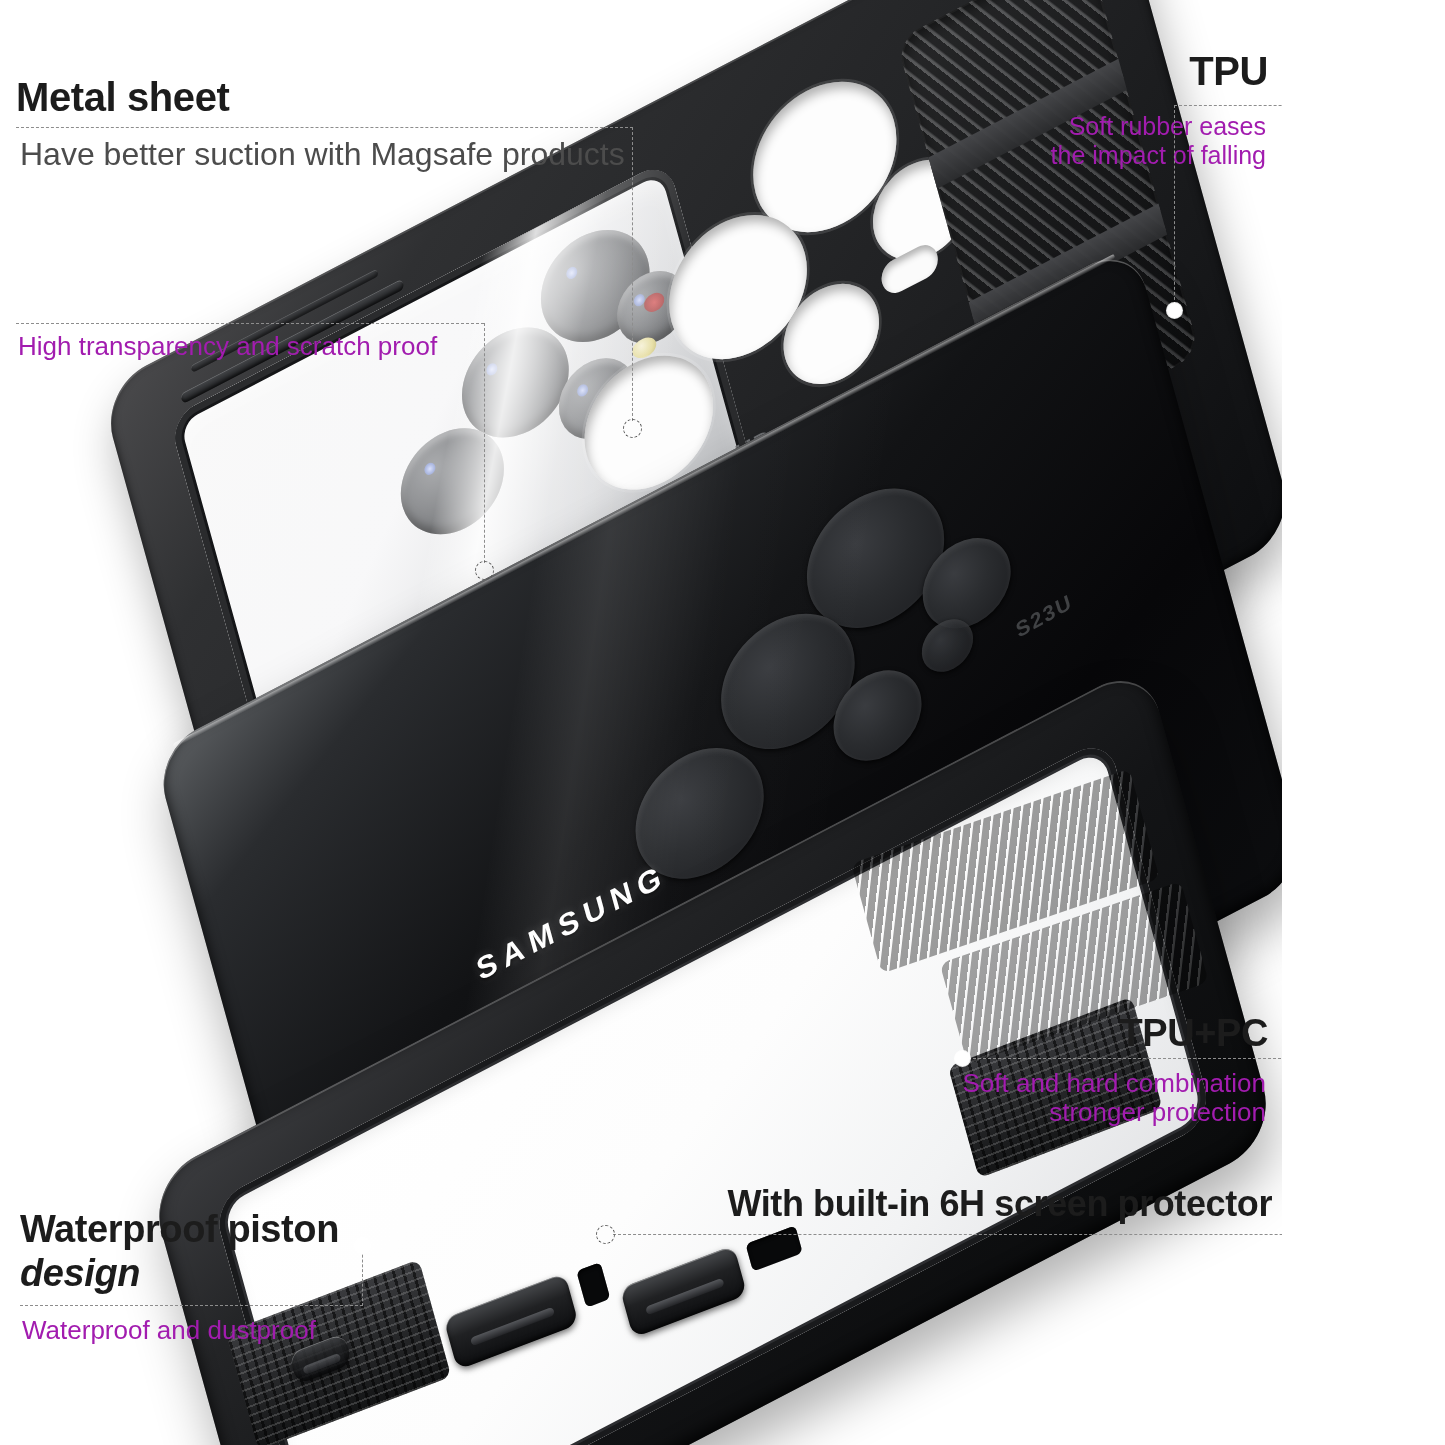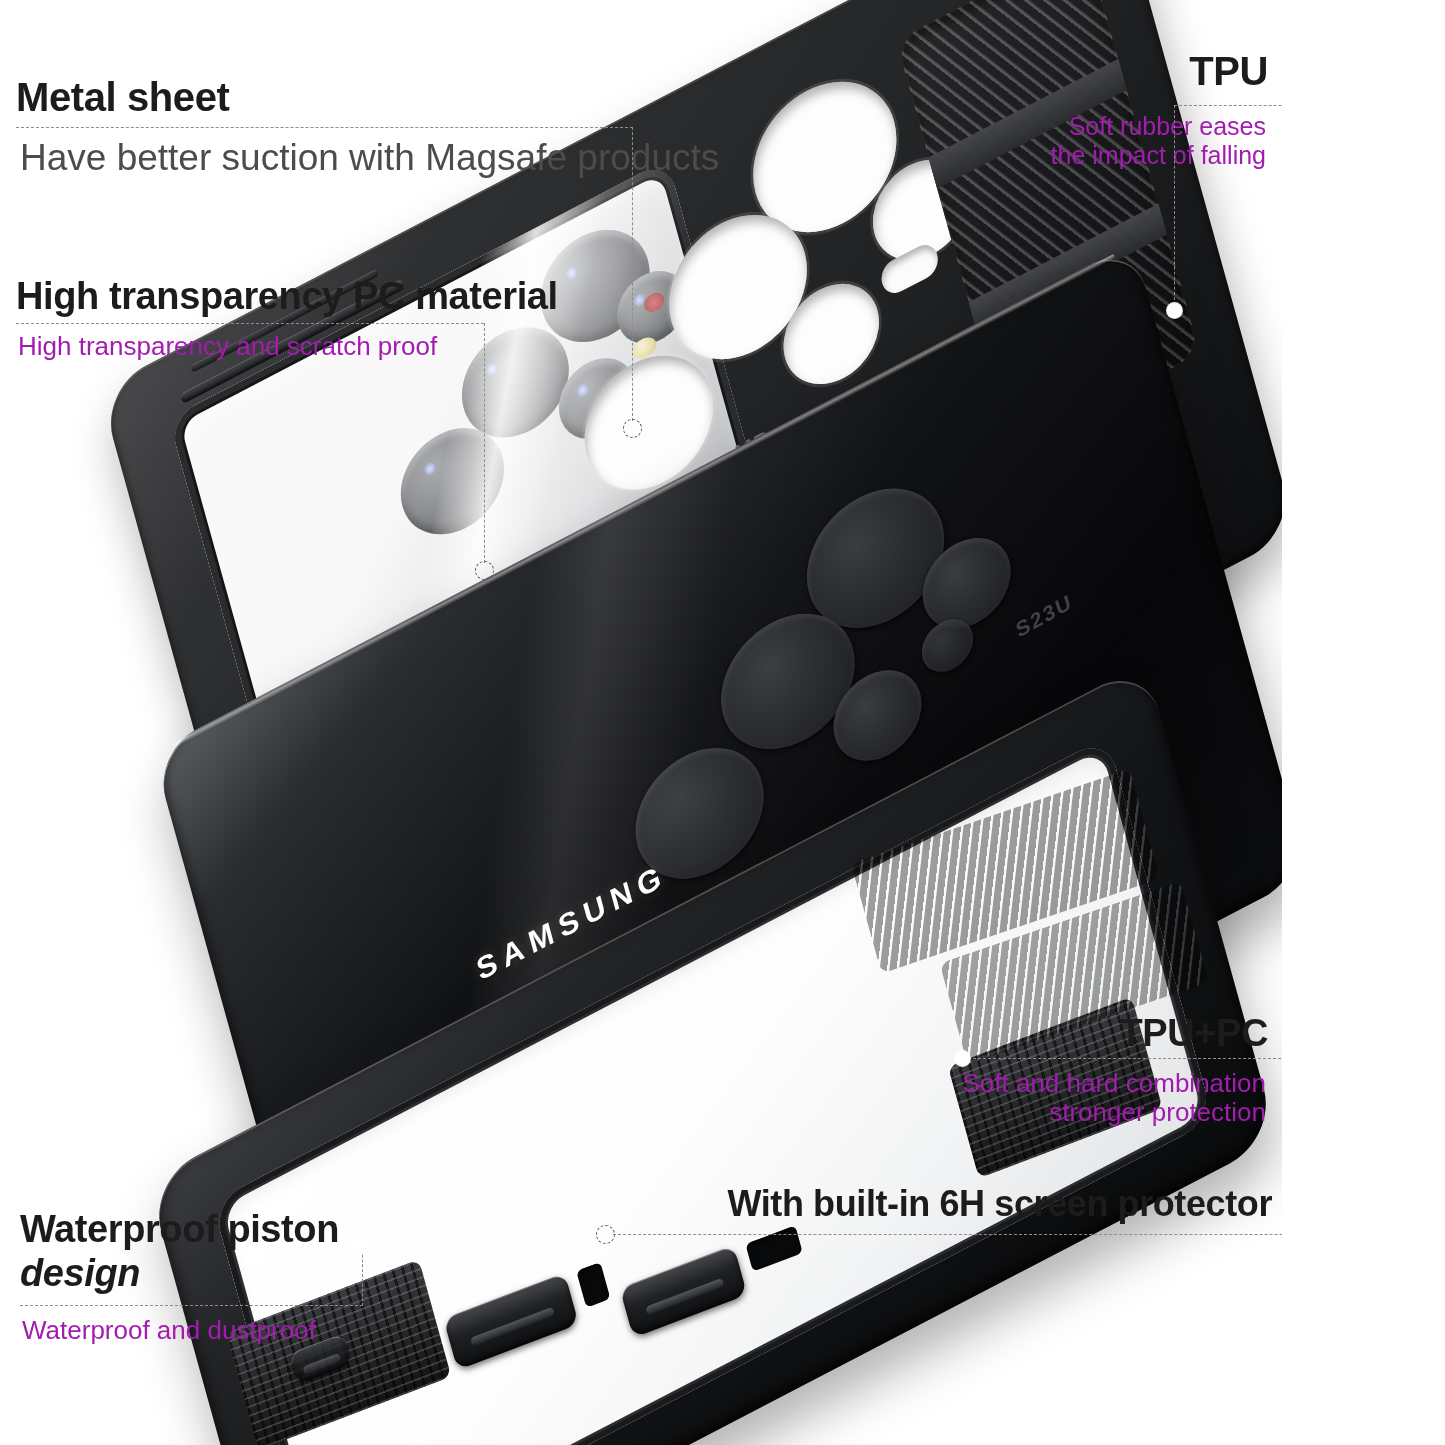--- a/index.html
+++ b/index.html
@@ -7,21 +7,21 @@
        font-family:"Liberation Sans","DejaVu Sans",sans-serif;
        -webkit-font-smoothing:antialiased;}
   #stage{position:relative;width:1282px;height:1445px;background:#fff;overflow:hidden;}
 
   
   .ttl{position:absolute;font-weight:700;color:#1c1c1c;letter-spacing:-.4px;
        white-space:nowrap;line-height:1.06;}
   .sub{position:absolute;font-weight:400;color:#a21caf;white-space:nowrap;line-height:1.18;}
   .sub.dark{color:#4c4c4c;}
   .ttl.t40{font-size:40px;} .ttl.t38{font-size:38px;} .ttl.t36{font-size:36px;}
-  .sub.s29{font-size:37px;} .sub.s26{font-size:26px;} .sub.s25{font-size:25px;}
+  .sub.s29{font-size:32px;} .sub.s26{font-size:26px;} .sub.s25{font-size:25px;}
   .sub.s24{font-size:24px;}
   .ra{text-align:right;}
 
   
   .dl{position:absolute;background:transparent;}
   .dl.h{border-top:1.5px dashed #8d8d8d;height:0;}
   .dl.v{border-left:1.5px dashed #8d8d8d;width:0;}
   
   .mk{position:absolute;border-radius:50%;box-sizing:border-box;}
   .mk.hollow{width:19px;height:19px;border:1.6px dashed #555;background:transparent;}
@@ -227,21 +227,20 @@
         </div>
     </div>
   </div>
 
   <div class="ttl t40" style="left:16px;top:76px;">Metal sheet</div>
   <div class="sub s29 dark" style="left:20px;top:136px;">Have better suction with Magsafe products</div>
   <div class="dl h" style="left:16px;top:127px;width:617px;"></div>
   <div class="dl v" style="left:632px;top:127px;height:294px;"></div>
   <div class="mk hollow" style="left:623px;top:419px;"></div>
 
-  <div class="ttl t38" style="left:16px;top:276px;">High transparency PC material</div>
   <div class="sub s26" style="left:18px;top:331px;">High transparency and scratch proof</div>
   <div class="dl h" style="left:16px;top:323px;width:468px;"></div>
   <div class="dl v" style="left:484px;top:323px;height:240px;"></div>
   <div class="mk hollow" style="left:475px;top:561px;"></div>
 
   <div class="ttl t40 ra" style="right:14px;top:50px;left:auto;">TPU</div>
   <div class="sub s25 ra" style="right:16px;top:112px;left:auto;">Soft rubber eases</div>
   <div class="sub s25 ra" style="right:16px;top:141px;left:auto;margin-left:7px;">the impact of falling</div>
   <div class="dl h" style="left:1174px;top:105px;width:257px;"></div>
   <div class="dl v" style="left:1174px;top:105px;height:205px;"></div>

